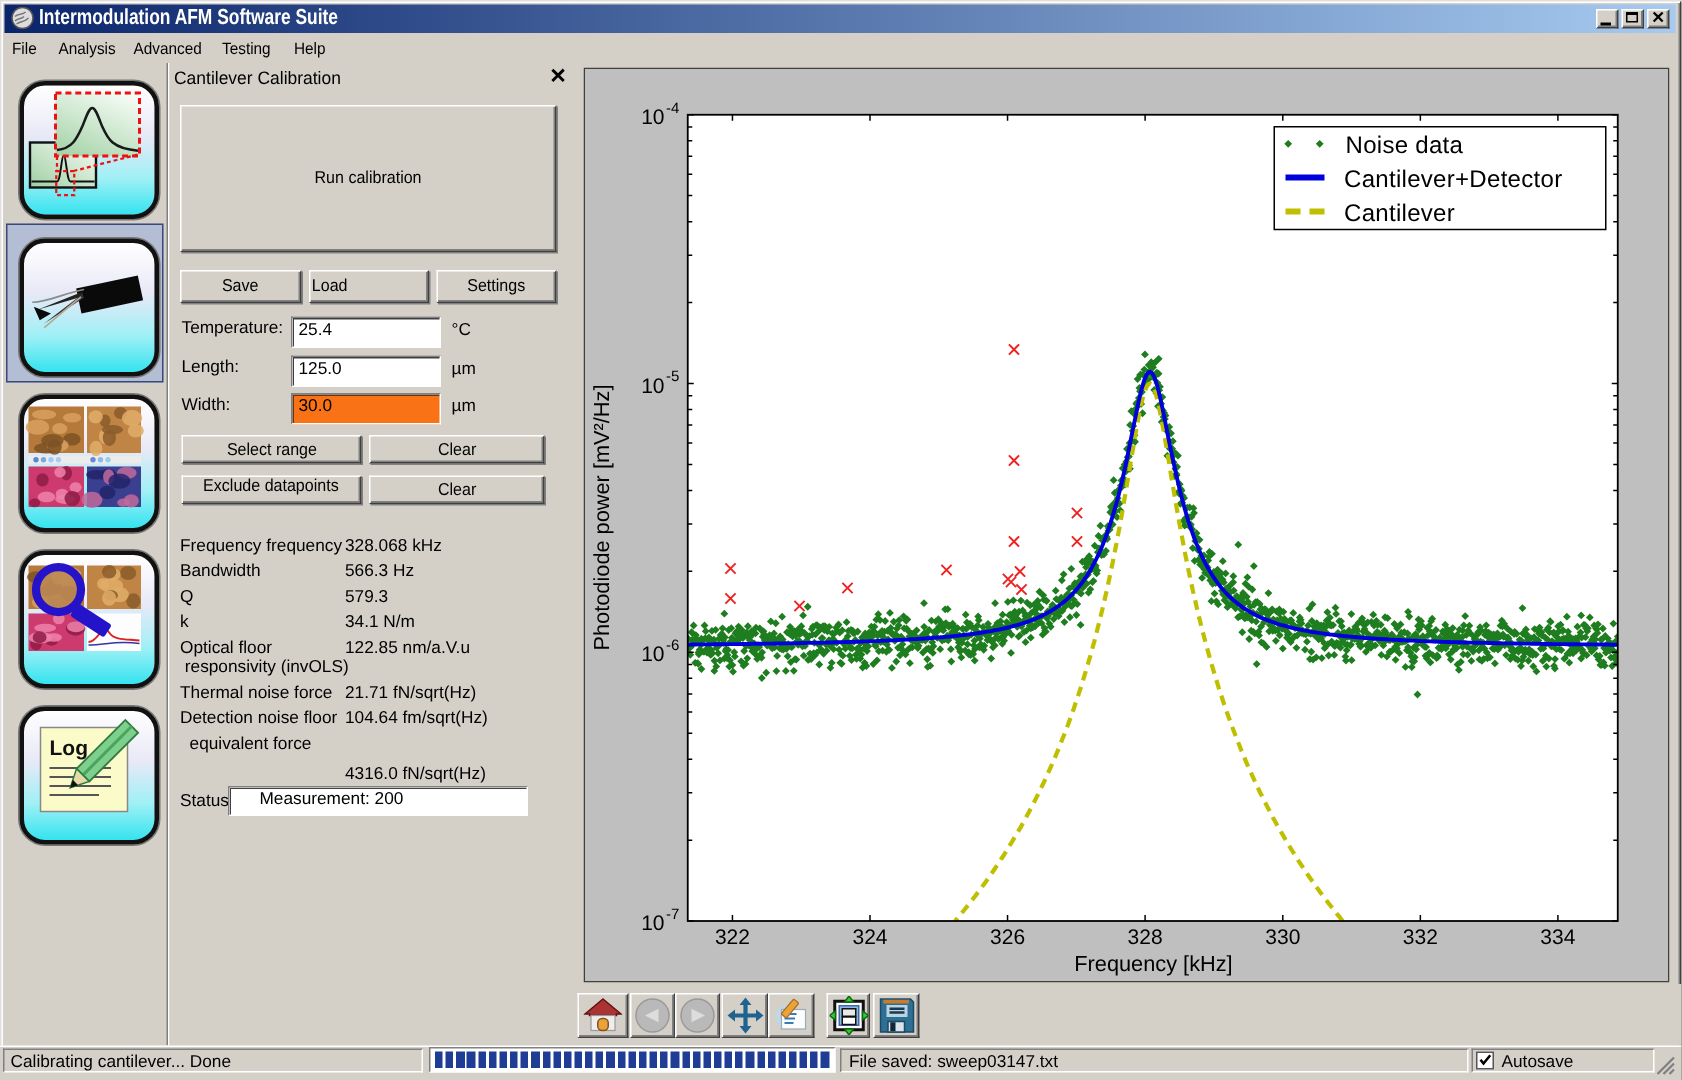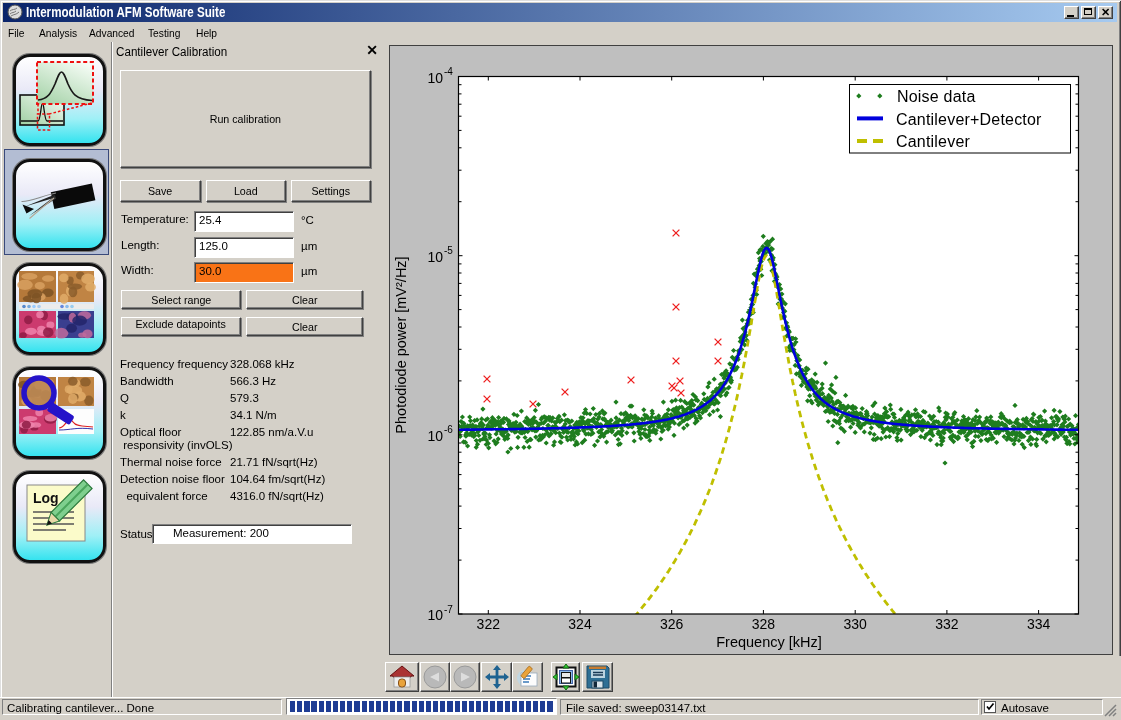--- a/index.html
+++ b/index.html
@@ -156,21 +156,21 @@
 <div style="position:absolute;left:112px;top:42px;width:1px;height:655px;background:#ffffff"></div>
 <div style="position:absolute;left:113px;top:42px;width:276px;height:655px;background:#d4d0c8"></div>
 <div style="position:absolute;left:116px;top:45px;font-size:12px;transform:scaleX(0.97);transform-origin:0 50%">Cantilever Calibration</div>
 <div style="position:absolute;left:365px;top:43px;width:14px;height:14px;font-size:14px;font-weight:bold;text-align:center;line-height:14px">✕</div>
 <div style="position:absolute;left:120px;top:70px;width:251px;height:98px;background:#d4d0c8;border:1px solid;border-color:#ffffff #404040 #404040 #ffffff;box-shadow:inset -1px -1px 0 #808080,1px 1px 0 #808080;display:flex;align-items:center;justify-content:center;font-size:11.5px;box-sizing:border-box">
     <span style="display:inline-block;transform:scaleX(0.93)">Run calibration</span>
   </div>
 <div style="position:absolute;left:120px;top:180px;width:81px;height:22px;background:#d4d0c8;border:1px solid;border-color:#ffffff #404040 #404040 #ffffff;box-shadow:inset -1px -1px 0 #808080,1px 1px 0 #808080;display:flex;align-items:center;justify-content:center;font-size:11.5px;box-sizing:border-box">
     <span style="display:inline-block;transform:scaleX(0.93)">Save</span>
   </div>
-<div style="position:absolute;left:206px;top:180px;width:80px;height:22px;background:#d4d0c8;border:1px solid;border-color:#ffffff #404040 #404040 #ffffff;box-shadow:inset -1px -1px 0 #808080,1px 1px 0 #808080;display:flex;align-items:center;justify-content:center;font-size:11.5px;box-sizing:border-box">
+<div style="position:absolute;left:206px;top:180px;width:80px;height:22px;background:#d4d0c8;border:1px solid;border-color:#ffffff #404040 #404040 #ffffff;box-shadow:inset -1px -1px 0 #808080,1px 1px 0 #808080;display:flex;align-items:center;font-size:11.5px;box-sizing:border-box">
     <span style="display:inline-block;transform:scaleX(0.93)">Load</span>
   </div>
 <div style="position:absolute;left:291px;top:180px;width:80px;height:22px;background:#d4d0c8;border:1px solid;border-color:#ffffff #404040 #404040 #ffffff;box-shadow:inset -1px -1px 0 #808080,1px 1px 0 #808080;display:flex;align-items:center;justify-content:center;font-size:11.5px;box-sizing:border-box">
     <span style="display:inline-block;transform:scaleX(0.93)">Settings</span>
   </div>
 <div style="position:absolute;left:121px;top:213px;font-size:11.5px">Temperature:</div>
 <div style="position:absolute;left:194px;top:211px;width:100px;height:21px;background:#ffffff;border:1px solid;border-color:#808080 #ffffff #ffffff #808080;box-shadow:inset 1px 1px 0 #404040;box-sizing:border-box;font-size:11.5px;padding:2px 0 0 4px;white-space:nowrap">25.4</div>
 <div style="position:absolute;left:301px;top:214px;font-size:11.5px">°C</div>
 <div style="position:absolute;left:121px;top:239px;font-size:11.5px">Length:</div>
 <div style="position:absolute;left:194px;top:237px;width:100px;height:21px;background:#ffffff;border:1px solid;border-color:#808080 #ffffff #ffffff #808080;box-shadow:inset 1px 1px 0 #404040;box-sizing:border-box;font-size:11.5px;padding:2px 0 0 4px;white-space:nowrap">125.0</div>
@@ -200,21 +200,21 @@
 <div style="position:absolute;left:230px;top:409px;font-size:11.5px;white-space:nowrap">34.1 N/m</div>
 <div style="position:absolute;left:120px;top:426px;font-size:11.5px;white-space:nowrap">Optical floor</div>
 <div style="position:absolute;left:230px;top:426px;font-size:11.5px;white-space:nowrap">122.85 nm/a.V.u</div>
 <div style="position:absolute;left:120px;top:439px;font-size:11.5px;white-space:nowrap">&nbsp;responsivity (invOLS)</div>
 <div style="position:absolute;left:230px;top:439px;font-size:11.5px;white-space:nowrap"></div>
 <div style="position:absolute;left:120px;top:456px;font-size:11.5px;white-space:nowrap">Thermal noise force</div>
 <div style="position:absolute;left:230px;top:456px;font-size:11.5px;white-space:nowrap">21.71 fN/sqrt(Hz)</div>
 <div style="position:absolute;left:120px;top:473px;font-size:11.5px;white-space:nowrap">Detection noise floor</div>
 <div style="position:absolute;left:230px;top:473px;font-size:11.5px;white-space:nowrap">104.64 fm/sqrt(Hz)</div>
 <div style="position:absolute;left:120px;top:490px;font-size:11.5px;white-space:nowrap">&nbsp;&nbsp;equivalent force</div>
-<div style="position:absolute;left:230px;top:490px;font-size:11.5px;white-space:nowrap">4316.0 fN/sqrt(Hz)</div>
+<div style="position:absolute;left:230px;top:510px;font-size:11.5px;white-space:nowrap">4316.0 fN/sqrt(Hz)</div>
 <div style="position:absolute;left:120px;top:528px;font-size:11.5px">Status</div>
 <div style="position:absolute;left:152px;top:524px;width:200px;height:20px;background:#ffffff;border:1px solid;border-color:#808080 #ffffff #ffffff #808080;box-shadow:inset 1px 1px 0 #404040;box-sizing:border-box;font-size:11.5px;padding:2px 0 0 20px;white-space:nowrap">Measurement: 200</div>
 <div style="position:absolute;left:389px;top:45px;width:724px;height:610px">
     <svg width="724" height="610" viewBox="0 0 724 610" style="position:absolute;left:0;top:0">
 <rect x="0.5" y="0.5" width="723" height="609" fill="#bfbfbf" stroke="#404040" stroke-width="1"></rect>
 <rect x="69.5" y="31.5" width="620.0" height="537.5" fill="#ffffff"></rect>
 <clipPath id="axclip">
         <rect x="69.5" y="31.5" width="620.0" height="537.5"></rect>
       </clipPath>
 <g clip-path="url(#axclip)">

